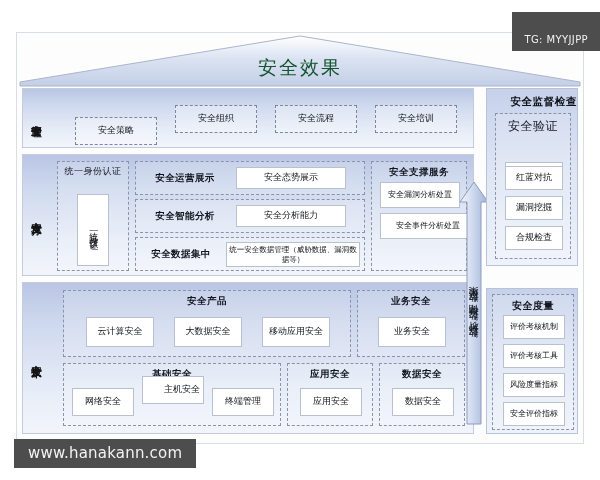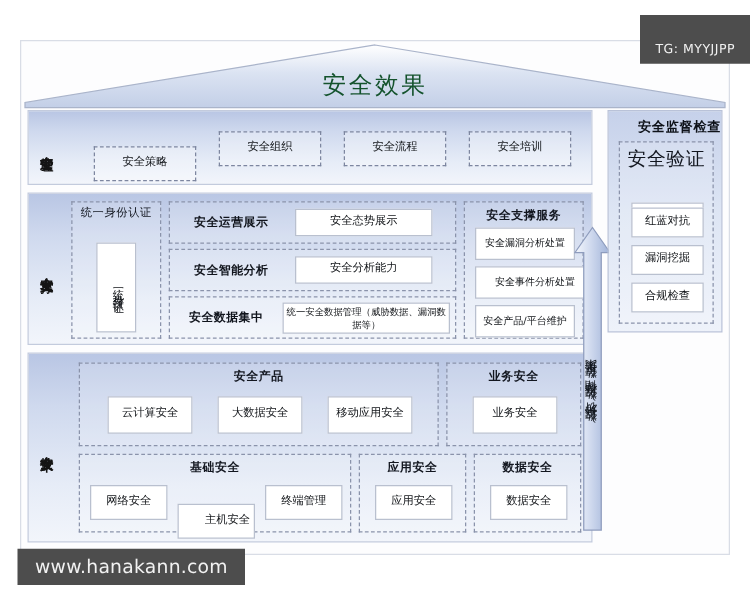--- a/index.html
+++ b/index.html
@@ -175,21 +175,20 @@
 
     <div class="dgroup" style="left:112px;top:82px;width:230px;height:34px;">
       <div class="rowlabel" style="left:4px;top:0;width:82px;height:32px;">安全数据集中</div>
       <div class="leaf" style="left:90px;top:4px;width:134px;height:25px;font-size:7.5px;">统一安全数据管理（威胁数据、漏洞数据等）</div>
     </div>
 
     <div class="dgroup" style="left:348px;top:6px;width:96px;height:110px;">
       <div class="dgroup-title">安全支撑服务</div>
       <div class="leaf" style="left:8px;top:20px;width:80px;height:26px;font-size:8px;">安全漏洞分析处置</div>
       <div class="leaf" style="left:8px;top:51px;width:96px;height:26px;font-size:8px;">安全事件分析处置</div>
-      <div class="leaf" style="left:8px;top:82px;width:80px;height:26px;font-size:8px;">安全产品/平台维护</div>
     </div>
   </div>
 
   <div class="band" style="left:22px;top:282px;width:452px;height:152px;">
     <div class="vlabel">安全技术</div>
 
     <div class="dgroup" style="left:40px;top:7px;width:288px;height:67px;">
       <div class="dgroup-title">安全产品</div>
       <div class="leaf" style="left:22px;top:26px;width:68px;height:30px;">云计算安全</div>
       <div class="leaf" style="left:110px;top:26px;width:68px;height:30px;">大数据安全</div>
@@ -197,21 +196,21 @@
     </div>
 
     <div class="dgroup" style="left:334px;top:7px;width:108px;height:67px;">
       <div class="dgroup-title">业务安全</div>
       <div class="leaf" style="left:20px;top:26px;width:68px;height:30px;">业务安全</div>
     </div>
 
     <div class="dgroup" style="left:40px;top:80px;width:218px;height:63px;">
       <div class="dgroup-title">基础安全</div>
       <div class="leaf" style="left:8px;top:24px;width:62px;height:28px;">网络安全</div>
-      <div class="leaf" style="left:78px;top:39px;width:62px;height:28px;padding-left:20px;">主机安全</div>
+      <div class="leaf" style="left:78px;top:12px;width:62px;height:28px;padding-left:20px;">主机安全</div>
       <div class="leaf" style="left:148px;top:24px;width:62px;height:28px;">终端管理</div>
     </div>
 
     <div class="dgroup" style="left:264px;top:80px;width:86px;height:63px;">
       <div class="dgroup-title">应用安全</div>
       <div class="leaf" style="left:12px;top:24px;width:62px;height:28px;">应用安全</div>
     </div>
 
     <div class="dgroup" style="left:356px;top:80px;width:86px;height:63px;">
       <div class="dgroup-title">数据安全</div>
@@ -229,25 +228,34 @@
         </linearGradient>
       </defs>
       <polygon points="15,2 29,22 22,22 22,244 8,244 8,22 1,22" fill="url(#arrg)" stroke="#8e9cbd" stroke-width="1"></polygon>
     </svg>
     <div class="arrow-text">数据分析、数据存储、数据采集</div>
   </div>
 
   <div class="rpanel" style="left:486px;top:88px;width:92px;height:178px;">
     <div class="rpanel-title">安全监督检查</div>
     <div class="dgroup" style="left:8px;top:24px;width:76px;height:146px;">
-      <div class="dgroup-title" style="font-weight:normal;font-size:15px;">安全验证</div>
+      <div class="dgroup-title" style="font-weight:normal;font-size:12px;">安全验证</div>
       <div class="leaf" style="left:9px;top:22px;width:58px;height:24px;margin-top:26px;">渗透测试</div>
       <div class="leaf" style="left:9px;top:52px;width:58px;height:24px;">红蓝对抗</div>
       <div class="leaf" style="left:9px;top:82px;width:58px;height:24px;">漏洞挖掘</div>
       <div class="leaf" style="left:9px;top:112px;width:58px;height:24px;">合规检查</div>
     </div>
   </div>
 
+  <div class="rpanel" style="left:486px;top:288px;width:92px;height:146px;">
+    <div class="dgroup" style="left:5px;top:5px;width:82px;height:136px;">
+      <div class="dgroup-title" style="font-size:10px;">安全度量</div>
+      <div class="leaf" style="left:10px;top:20px;width:62px;height:24px;font-size:8px;">评价考核机制</div>
+      <div class="leaf" style="left:10px;top:49px;width:62px;height:24px;font-size:8px;">评价考核工具</div>
+      <div class="leaf" style="left:10px;top:78px;width:62px;height:24px;font-size:8px;">风险度量指标</div>
+      <div class="leaf" style="left:10px;top:107px;width:62px;height:24px;font-size:8px;">安全评价指标</div>
+    </div>
+  </div>
 
   <div class="tg-tag">TG: MYYJJPP</div>
   <div class="site-tag">www.hanakann.com</div>
 
 </div>
 
 </body></html>

